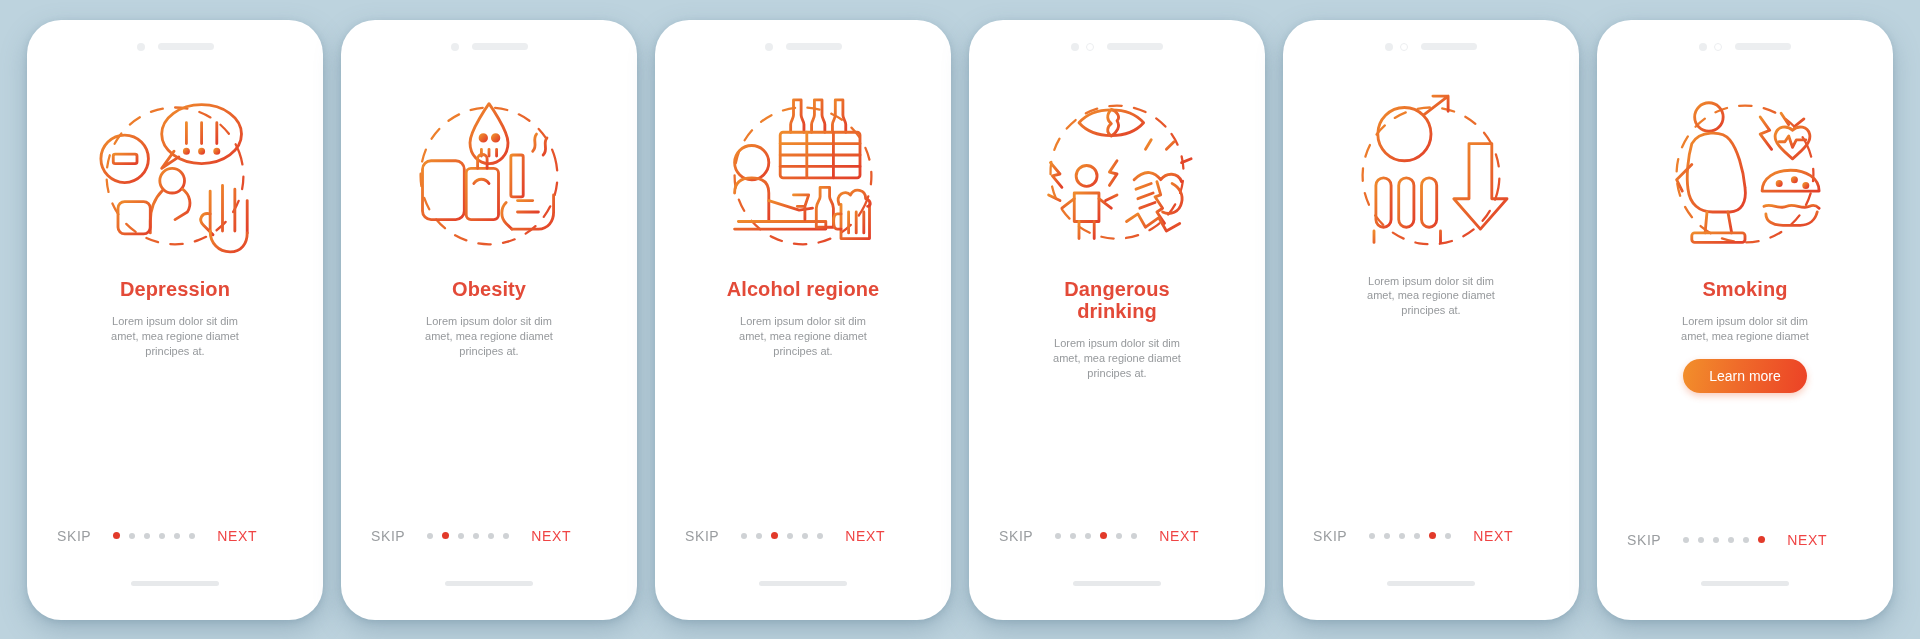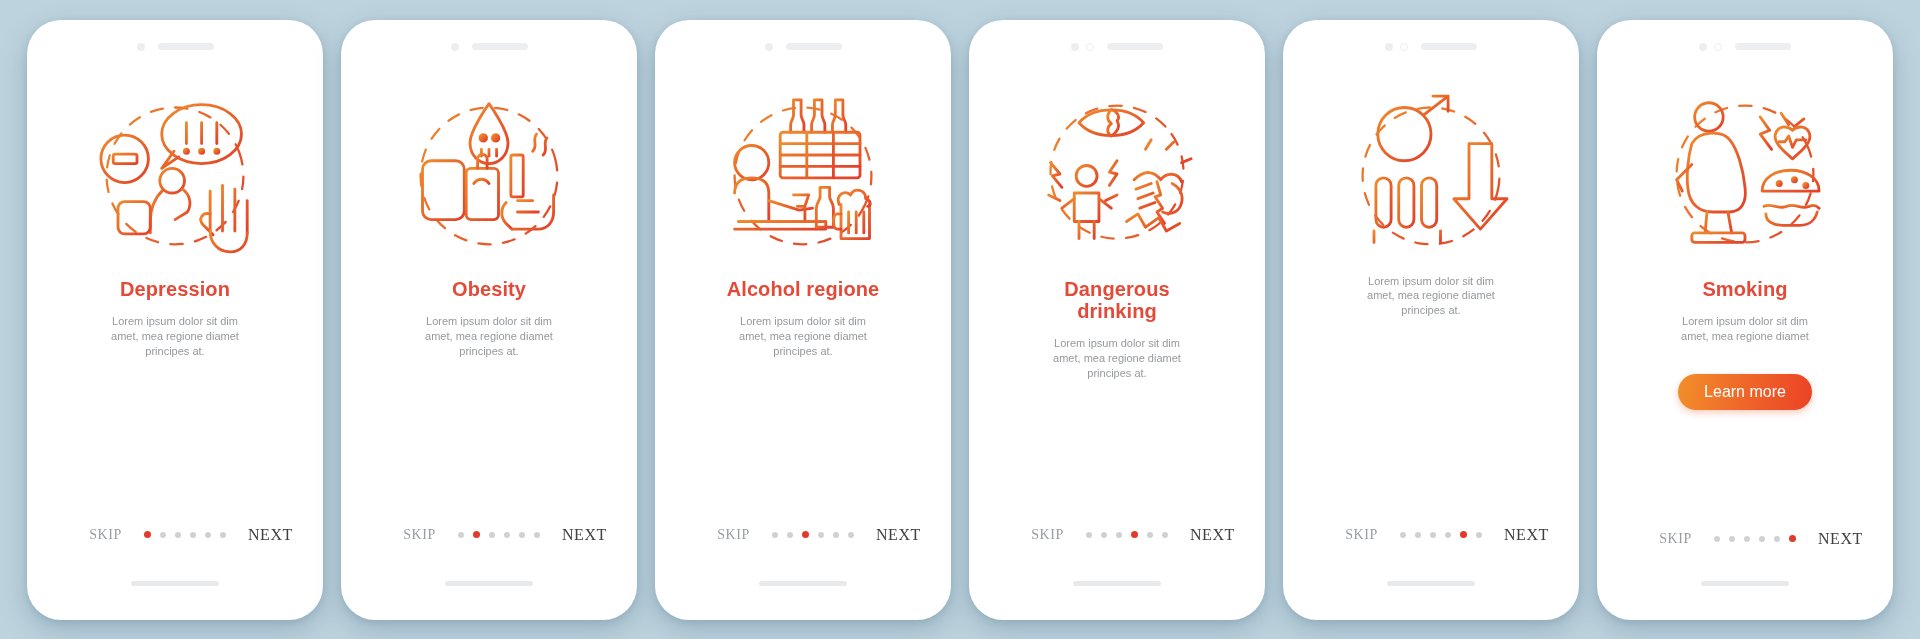--- a/index.html
+++ b/index.html
@@ -113,54 +113,53 @@
     margin-top: 14px;
     font-size: 11px;
     line-height: 1.35;
     color: #96999c;
     text-align: center;
     max-width: 228px;
     white-space: pre-line;
   }
 
   .learn-more {
-    margin-top: 30px;
+    margin-top: 15px;
     padding: 9px 26px;
     border: none;
     border-radius: 20px;
     background: linear-gradient(100deg, #f28f2b 0%, #ef6a2a 45%, #ec4226 100%);
     color: #ffffff;
-    font-size: 16px;
+    font-size: 14px;
     font-family: "Liberation Sans", sans-serif;
     cursor: pointer;
     box-shadow: 0 3px 7px rgba(235,90,40,0.30);
   }
 
   
   .nav {
     position: absolute;
     bottom: 76px;
     left: 0;
     width: 100%;
     display: flex;
     align-items: center;
-    justify-content: flex-end;
+    justify-content: flex-start;
     gap: 22px;
     padding: 0 30px;
-    font-family: Liberation Serif, serif;
   }
   .nav-skip {
     font-size: 14px;
     color: #9a9da0;
     letter-spacing: 0.6px;
     cursor: pointer;
   }
   .nav-next {
-    font-size: 16px;
-    color: #404040;
+    font-size: 14px;
+    color: #ef4444;
     letter-spacing: 0.6px;
     cursor: pointer;
   }
   .dots {
     display: flex;
     align-items: center;
     gap: 9px;
   }
   .dot {
     width: 6px; height: 6px;

